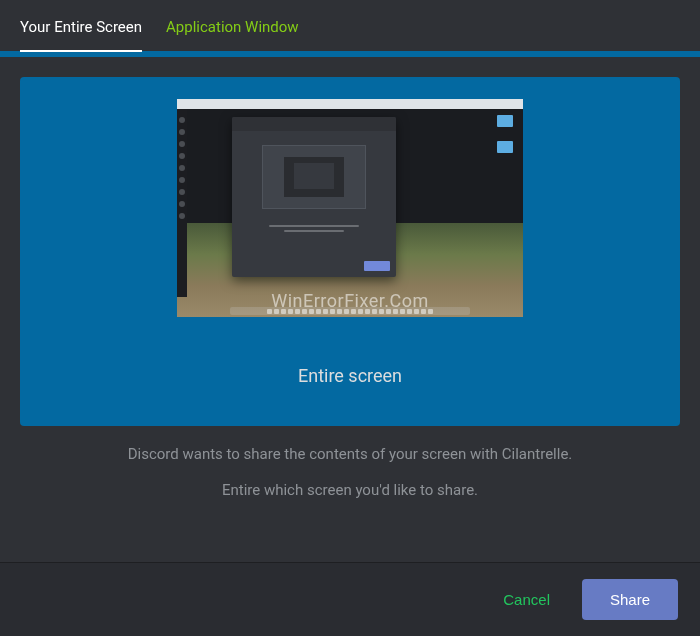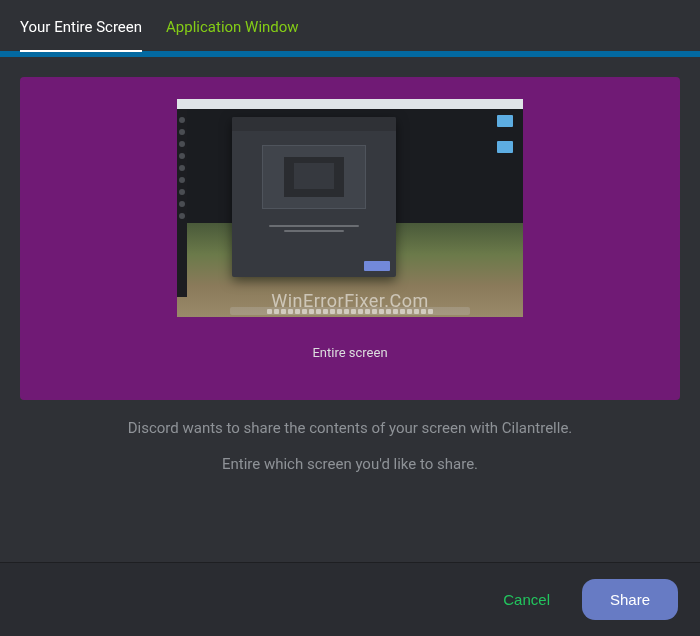--- a/index.html
+++ b/index.html
@@ -29,21 +29,21 @@
     }
     .tab.active {
       color: #ffffff;
       border-bottom: 2px solid #ffffff;
       margin-bottom: -1px;
     }
     .content {
       padding: 20px;
     }
     .screen-card {
-      background: #701a75;
+      background: #0369a1;
       border-radius: 4px;
       padding: 22px 20px 40px 20px;
       display: flex;
       flex-direction: column;
       align-items: center;
       cursor: pointer;
     }
     .thumbnail {
       width: 346px;
       height: 218px;
@@ -178,22 +178,22 @@
       bottom: 6px;
       left: 0; right: 0;
       text-align: center;
       color: rgba(255,255,255,0.55);
       font-size: 18px;
       font-weight: 400;
       letter-spacing: 0.5px;
       pointer-events: none;
     }
     .screen-label {
-      margin-top: 28px;
-      font-size: 13px;
+      margin-top: 48px;
+      font-size: 18px;
       color: #dcddde;
     }
     .description {
       text-align: center;
       padding: 10px 40px 0 40px;
       color: #8e9297;
       font-size: 15px;
       line-height: 2.4;
     }
     .footer {
@@ -217,21 +217,21 @@
       cursor: pointer;
       padding: 10px 12px;
     }
     .btn-share {
       background: #677bc4;
       border: none;
       color: #ffffff;
       font-size: 15px;
       cursor: pointer;
       padding: 12px 28px;
-      border-radius: 13px;
+      border-radius: 4px;
     }
   </style>
 </head>
 <body>
 
 <div class="tabs">
   <div class="tab active">Your Entire Screen</div>
   <div class="tab">Application Window</div>
 </div>
 

